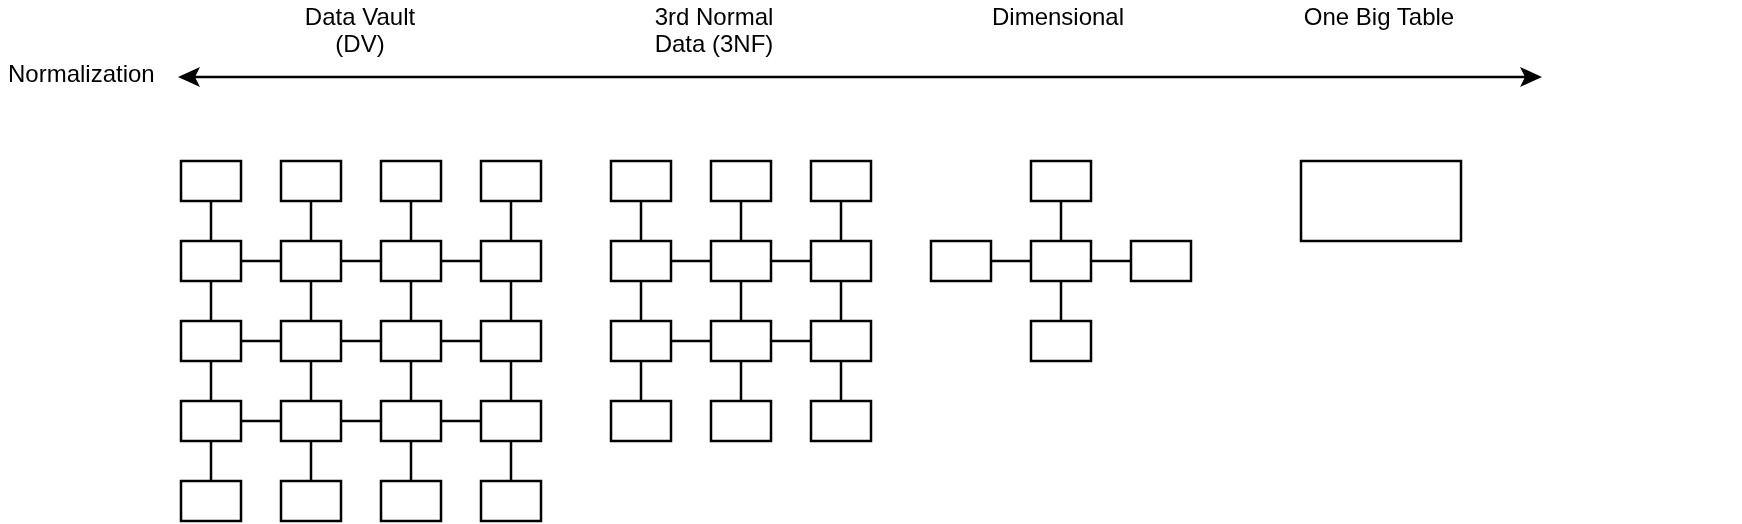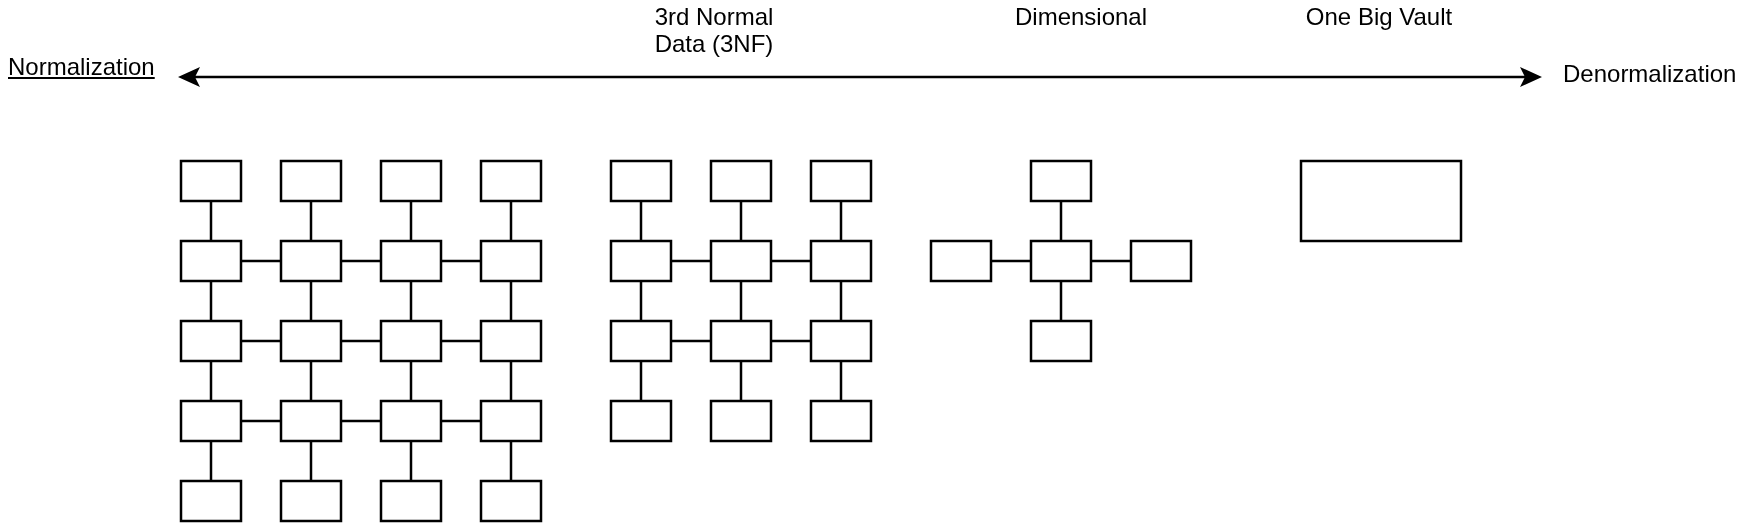--- a/index.html
+++ b/index.html
@@ -113,31 +113,34 @@
       <rect x="1031" y="321" width="60" height="40" fill="#ffffff" stroke="#000000" stroke-width="2.5"></rect>
       <rect x="931" y="241" width="60" height="40" fill="#ffffff" stroke="#000000" stroke-width="2.5"></rect>
       <rect x="1131" y="241" width="60" height="40" fill="#ffffff" stroke="#000000" stroke-width="2.5"></rect>
       <rect x="1031" y="241" width="60" height="40" fill="#ffffff" stroke="#000000" stroke-width="2.5"></rect>
       <rect x="1301" y="161" width="160" height="80" fill="#ffffff" stroke="#000000" stroke-width="2.5"></rect>
       <line x1="195" y1="77" x2="1525" y2="77" stroke="#000000" stroke-width="2.5"></line>
       <polygon points="178,77 200,67 195,77 200,87" fill="#000000"></polygon>
       <polygon points="1542,77 1520,67 1525,77 1520,87" fill="#000000"></polygon>
     </svg>
 
-  <div class="axis-label" style="left:8px; top:53px;text-decoration:underline;">Normalization</div>
+  <div class="axis-label" style="left:8px; top:60px;">Normalization</div>
 
-  <div class="axis-label" style="left:1563px; top:60px;">Denormalization</div>
 
+  <div class="method-label" style="left:230px;">
+    <span>Data Vault</span>
+    <span>(DV)</span>
+  </div>
 
   <div class="method-label" style="left:584px;">
     <span>3rd Normal</span>
     <span>Data (3NF)</span>
   </div>
 
-  <div class="method-label" style="left:951px;">
+  <div class="method-label" style="left:928px;">
     <span>Dimensional</span>
   </div>
 
   <div class="method-label" style="left:1249px;">
-    <span>One Big Vault</span>
+    <span>One Big Table</span>
   </div>
 
 </div>
 
 </body></html>

